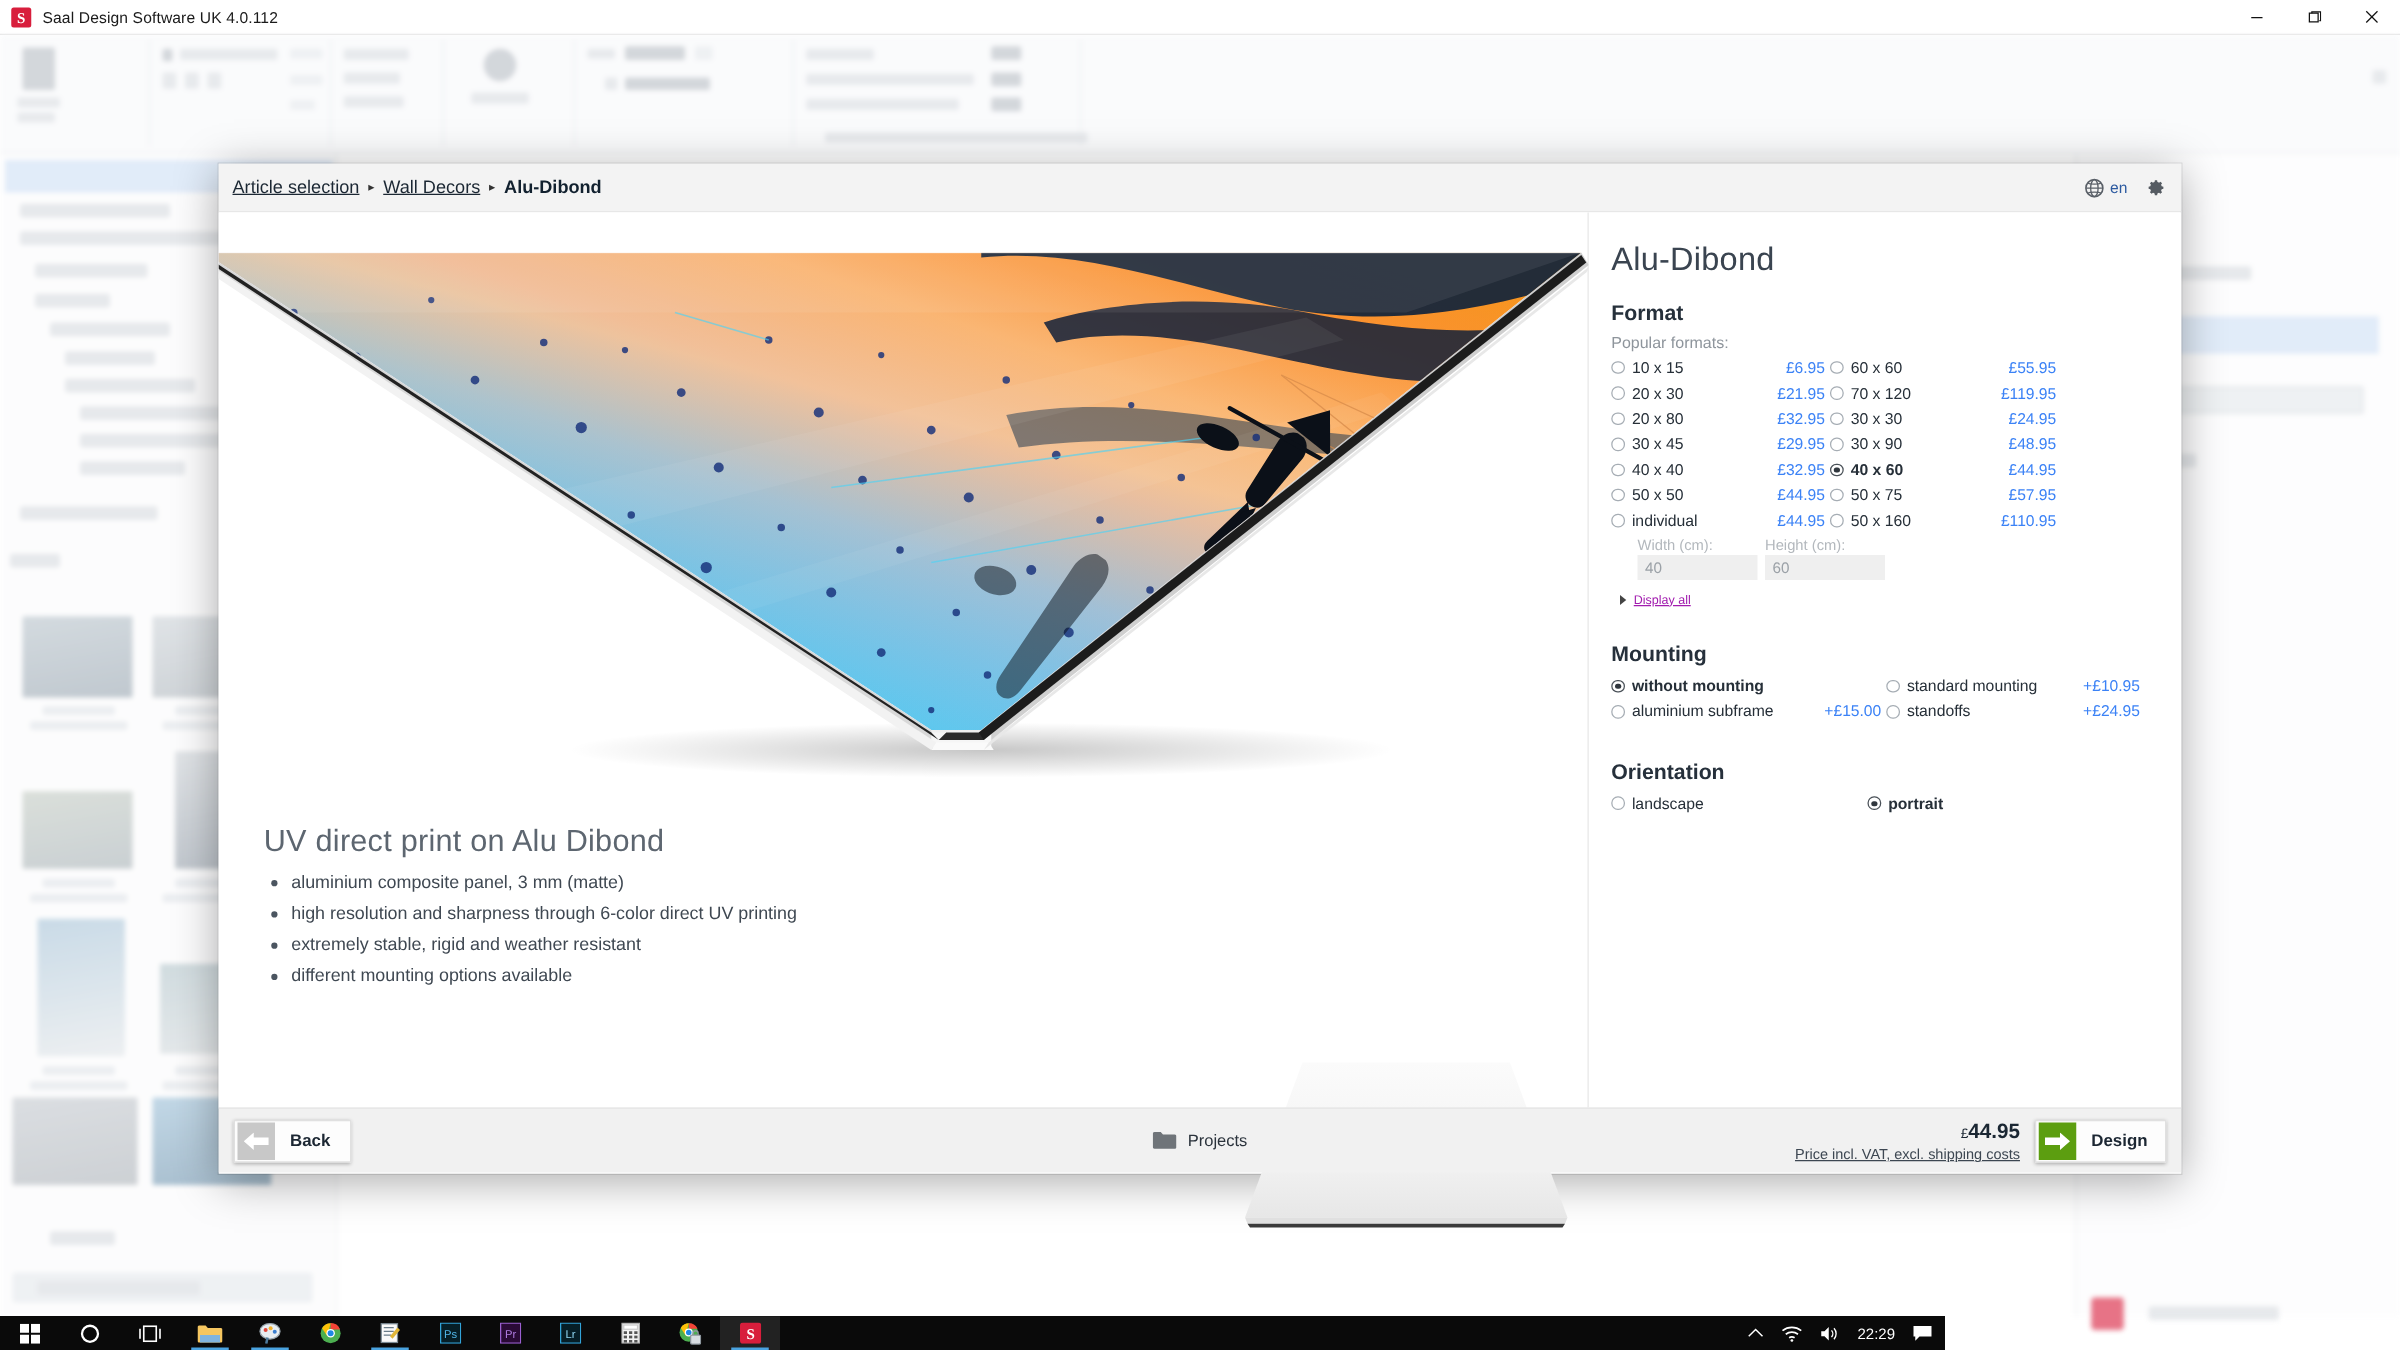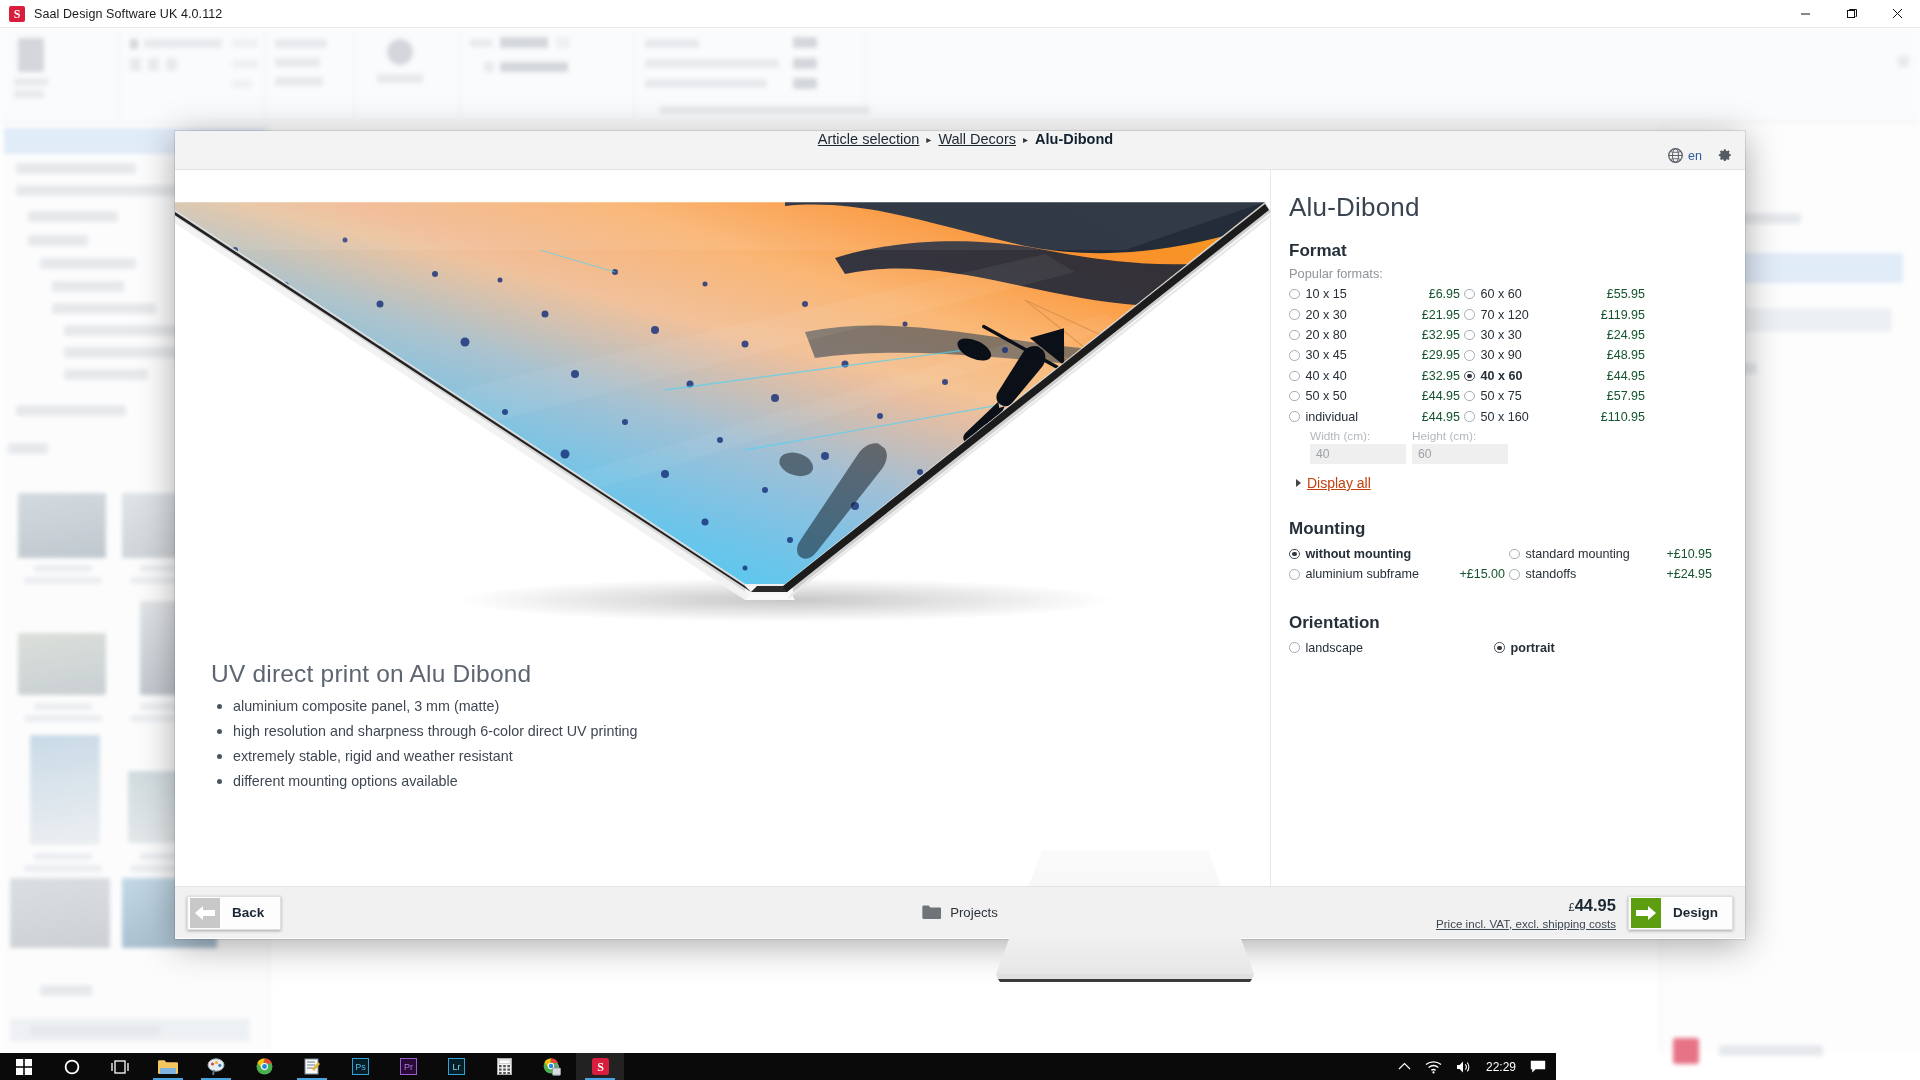--- a/index.html
+++ b/index.html
@@ -59,21 +59,21 @@
   .bg-cart{ position:absolute;left:1672px;top:1010px;width:26px;height:26px;background:#d81e3c;border-radius:3px;}
 
   
   .modal{
     position:absolute; left:175px; top:131px; width:1570px; height:808px;
     background:#ffffff;
     box-shadow:0 6px 34px rgba(0,0,0,.34), 0 0 0 1px rgba(0,0,0,.10);
   }
   .modal-head{
     position:relative; height:39px; background:#f3f3f3;
-    border-bottom:1px solid #e3e3e3; display:flex; align-items:center;flex-direction:column;
+    border-bottom:1px solid #e3e3e3; display:flex; align-items:center;
   }
   .crumbs{ display:flex; align-items:center; margin-left:11px; font-size:14.5px; color:#1b2733;}
   .crumb-link{ text-decoration:underline; color:#1b2733; cursor:pointer; }
   .crumb-sep{ margin:0 7px; font-size:10px; color:#333; }
   .crumb-cur{ font-weight:bold; color:#12212f; }
   .head-right{ margin-left:auto; display:flex; align-items:center; margin-right:12px; gap:14px;}
   .globe{ display:flex; align-items:center; gap:4px; }
   .lang{ font-size:12.5px; color:#2c5aa0; }
   .gear{ width:17px;height:17px; }
 
@@ -120,33 +120,33 @@
     width:10.5px;height:10.5px;border:1px solid #a6adb4;border-radius:50%;
     background:#fff; flex:0 0 auto; position:relative;
   }
   .radio.on{ border-color:#4a5158; }
   .radio.on:after{
     content:""; position:absolute; left:2.4px; top:2.4px; width:4.4px;height:4.4px;
     border-radius:50%; background:#30373e;
   }
   .opt-lbl{ font-size:12.6px; color:#262f38; white-space:nowrap; }
   .opt.sel .opt-lbl{ font-weight:bold; }
-  .price{ font-size:12.5px; color:#14532d; text-align:right; padding-right:4px; }
+  .price{ font-size:12.5px; color:#3b82f6; text-align:right; padding-right:4px; }
 
   .dims{ display:flex; gap:6px; margin-top:2px; margin-left:21px; }
   .dimbox{ width:96px; }
   .dimcap{ font-size:11.8px; color:#b3b8bd; margin-bottom:1px;}
   .diminput{
     width:96px;height:20px;background:#efefef;border:none;
     font-size:12.2px;color:#9ba1a7;padding:0 6px;line-height:20px;
     font-family:"Liberation Sans", sans-serif;
   }
   .displayall{ display:flex;align-items:center;gap:6px;margin-top:11px;margin-left:7px;cursor:pointer;}
   .tri{ width:0;height:0;border-left:5px solid #444;border-top:4px solid transparent;border-bottom:4px solid transparent;}
-  .da-text{ font-size:14px; color:#c2410c; text-decoration:underline;}
+  .da-text{ font-size:10px; color:#a21caf; text-decoration:underline;}
 
   .spacer-lg{ height:28px; }
 
   
   .modal-foot{
     position:relative; height:52px; background:#f1f1f1; border-top:1px solid #e3e3e3;
     display:flex; align-items:center;
   }
   .btn3d{
     display:flex; align-items:center; background:#fdfdfd;

